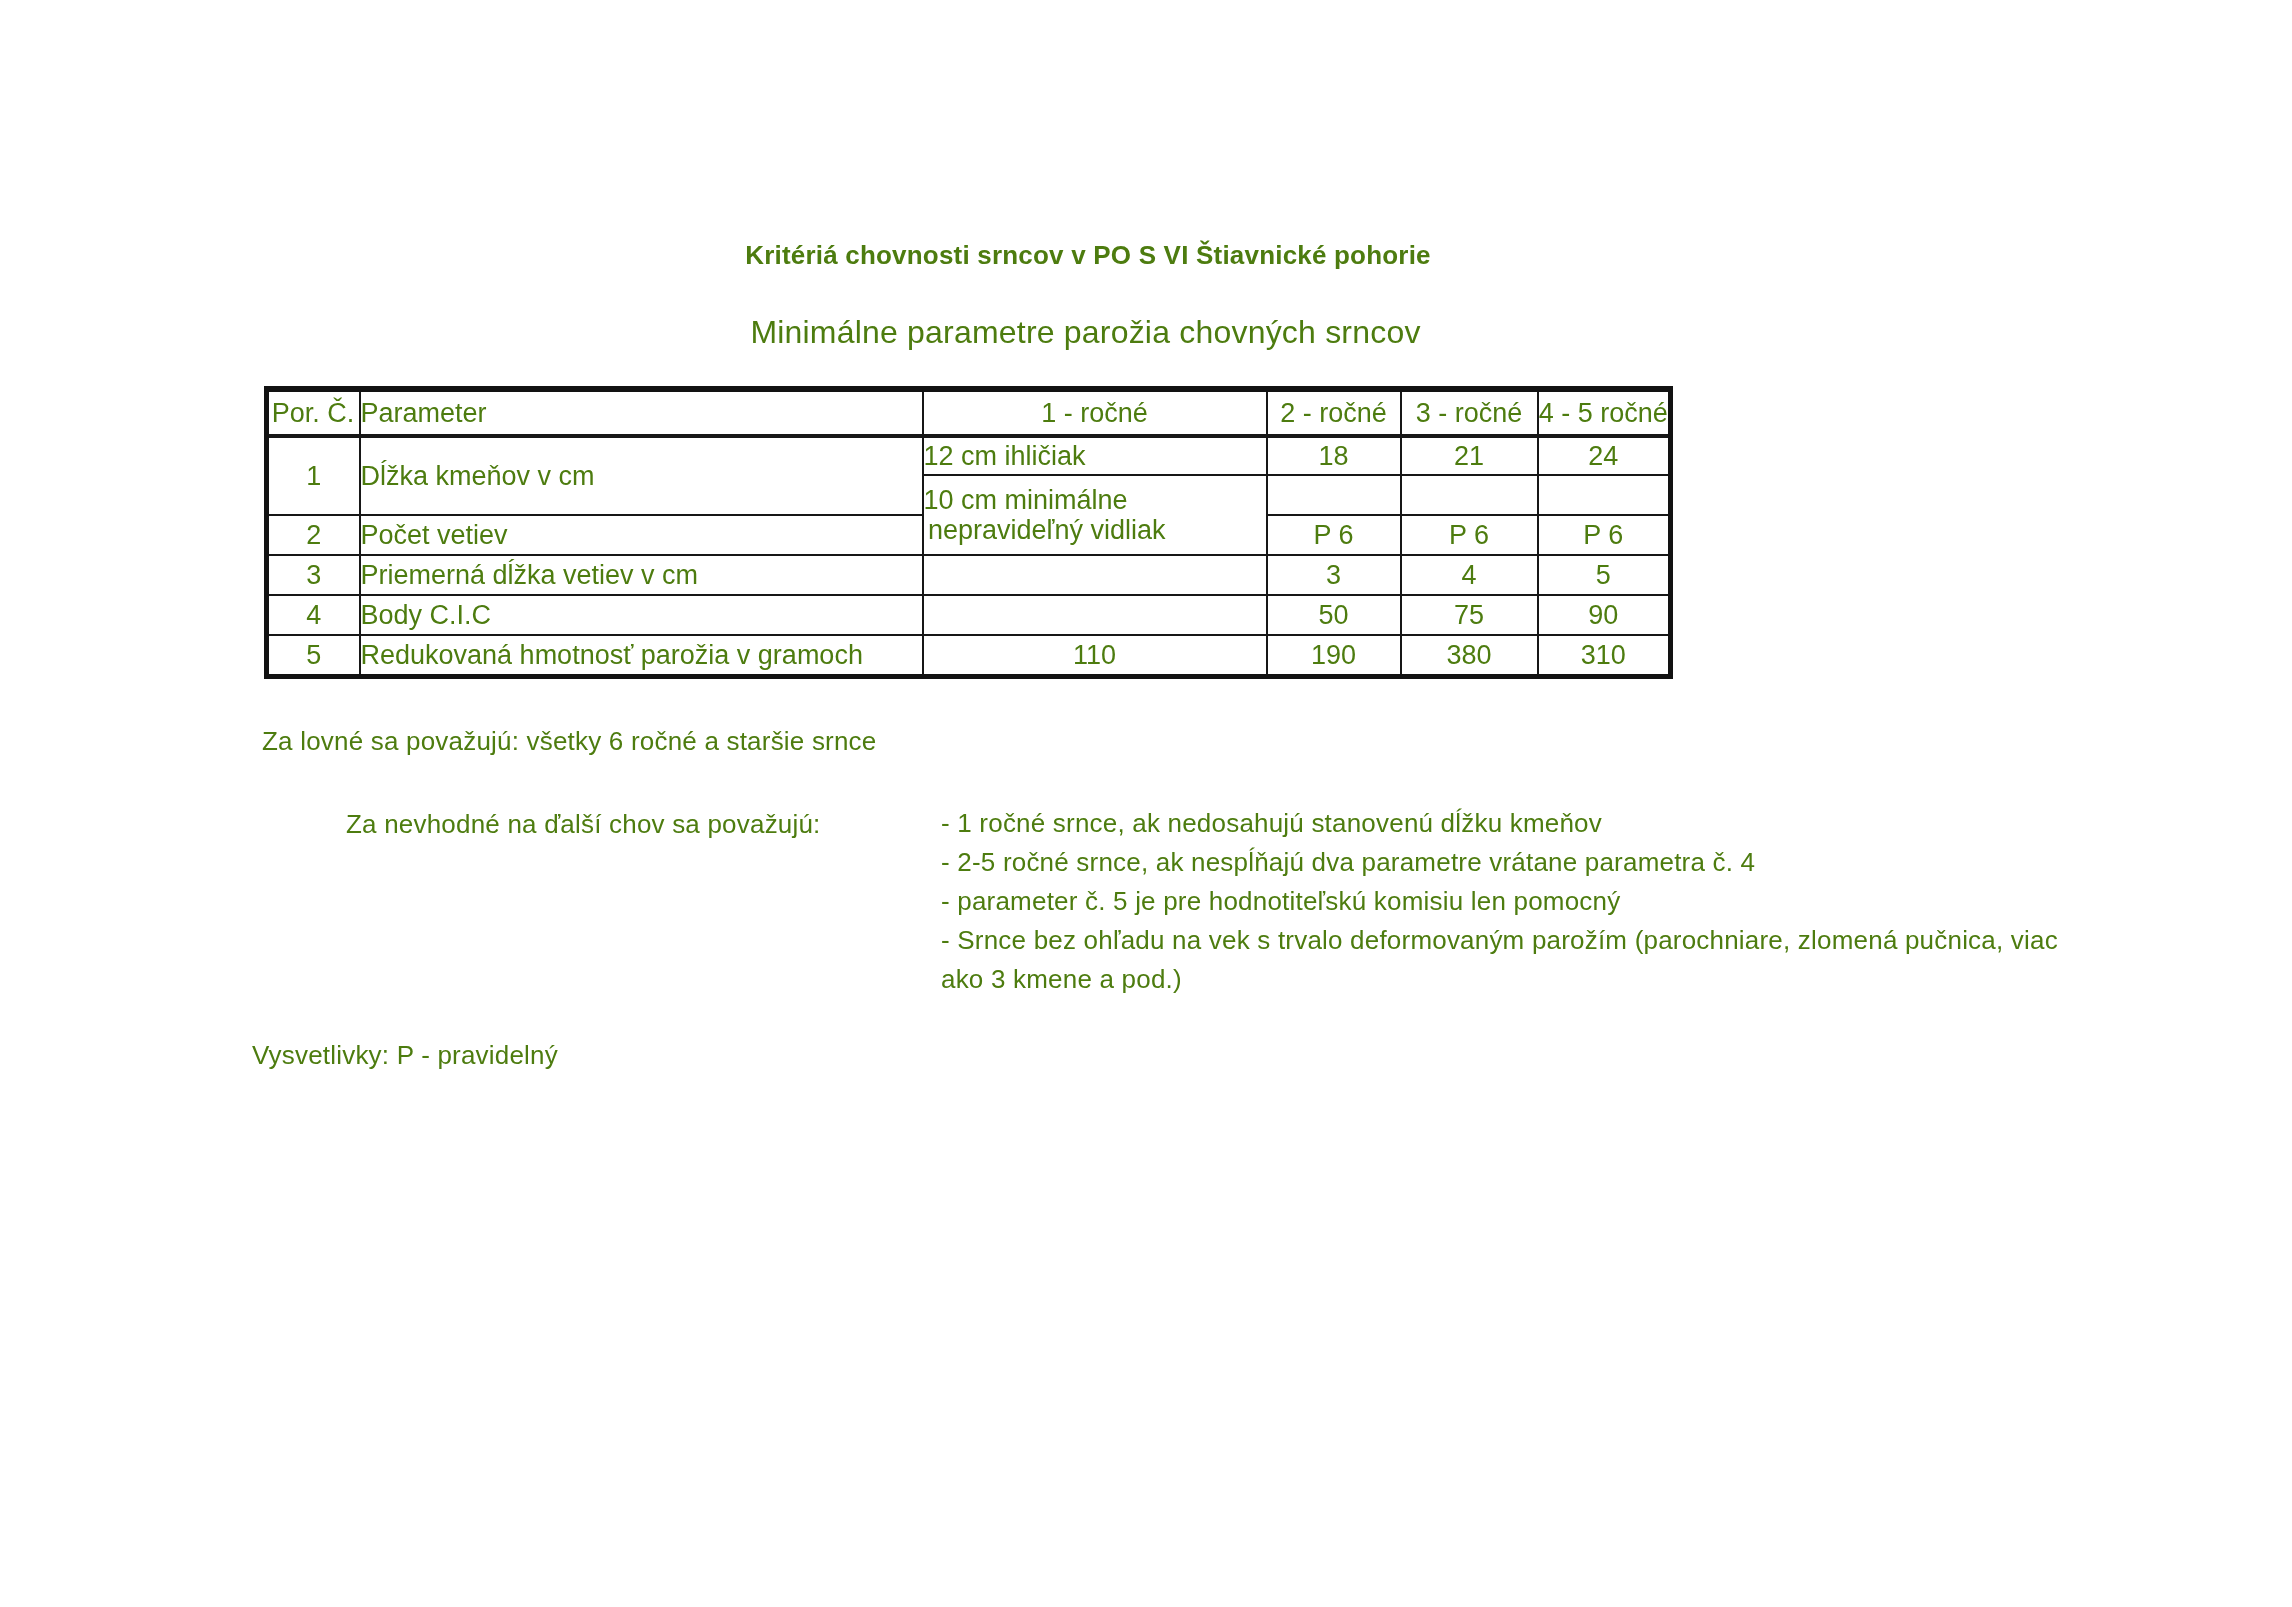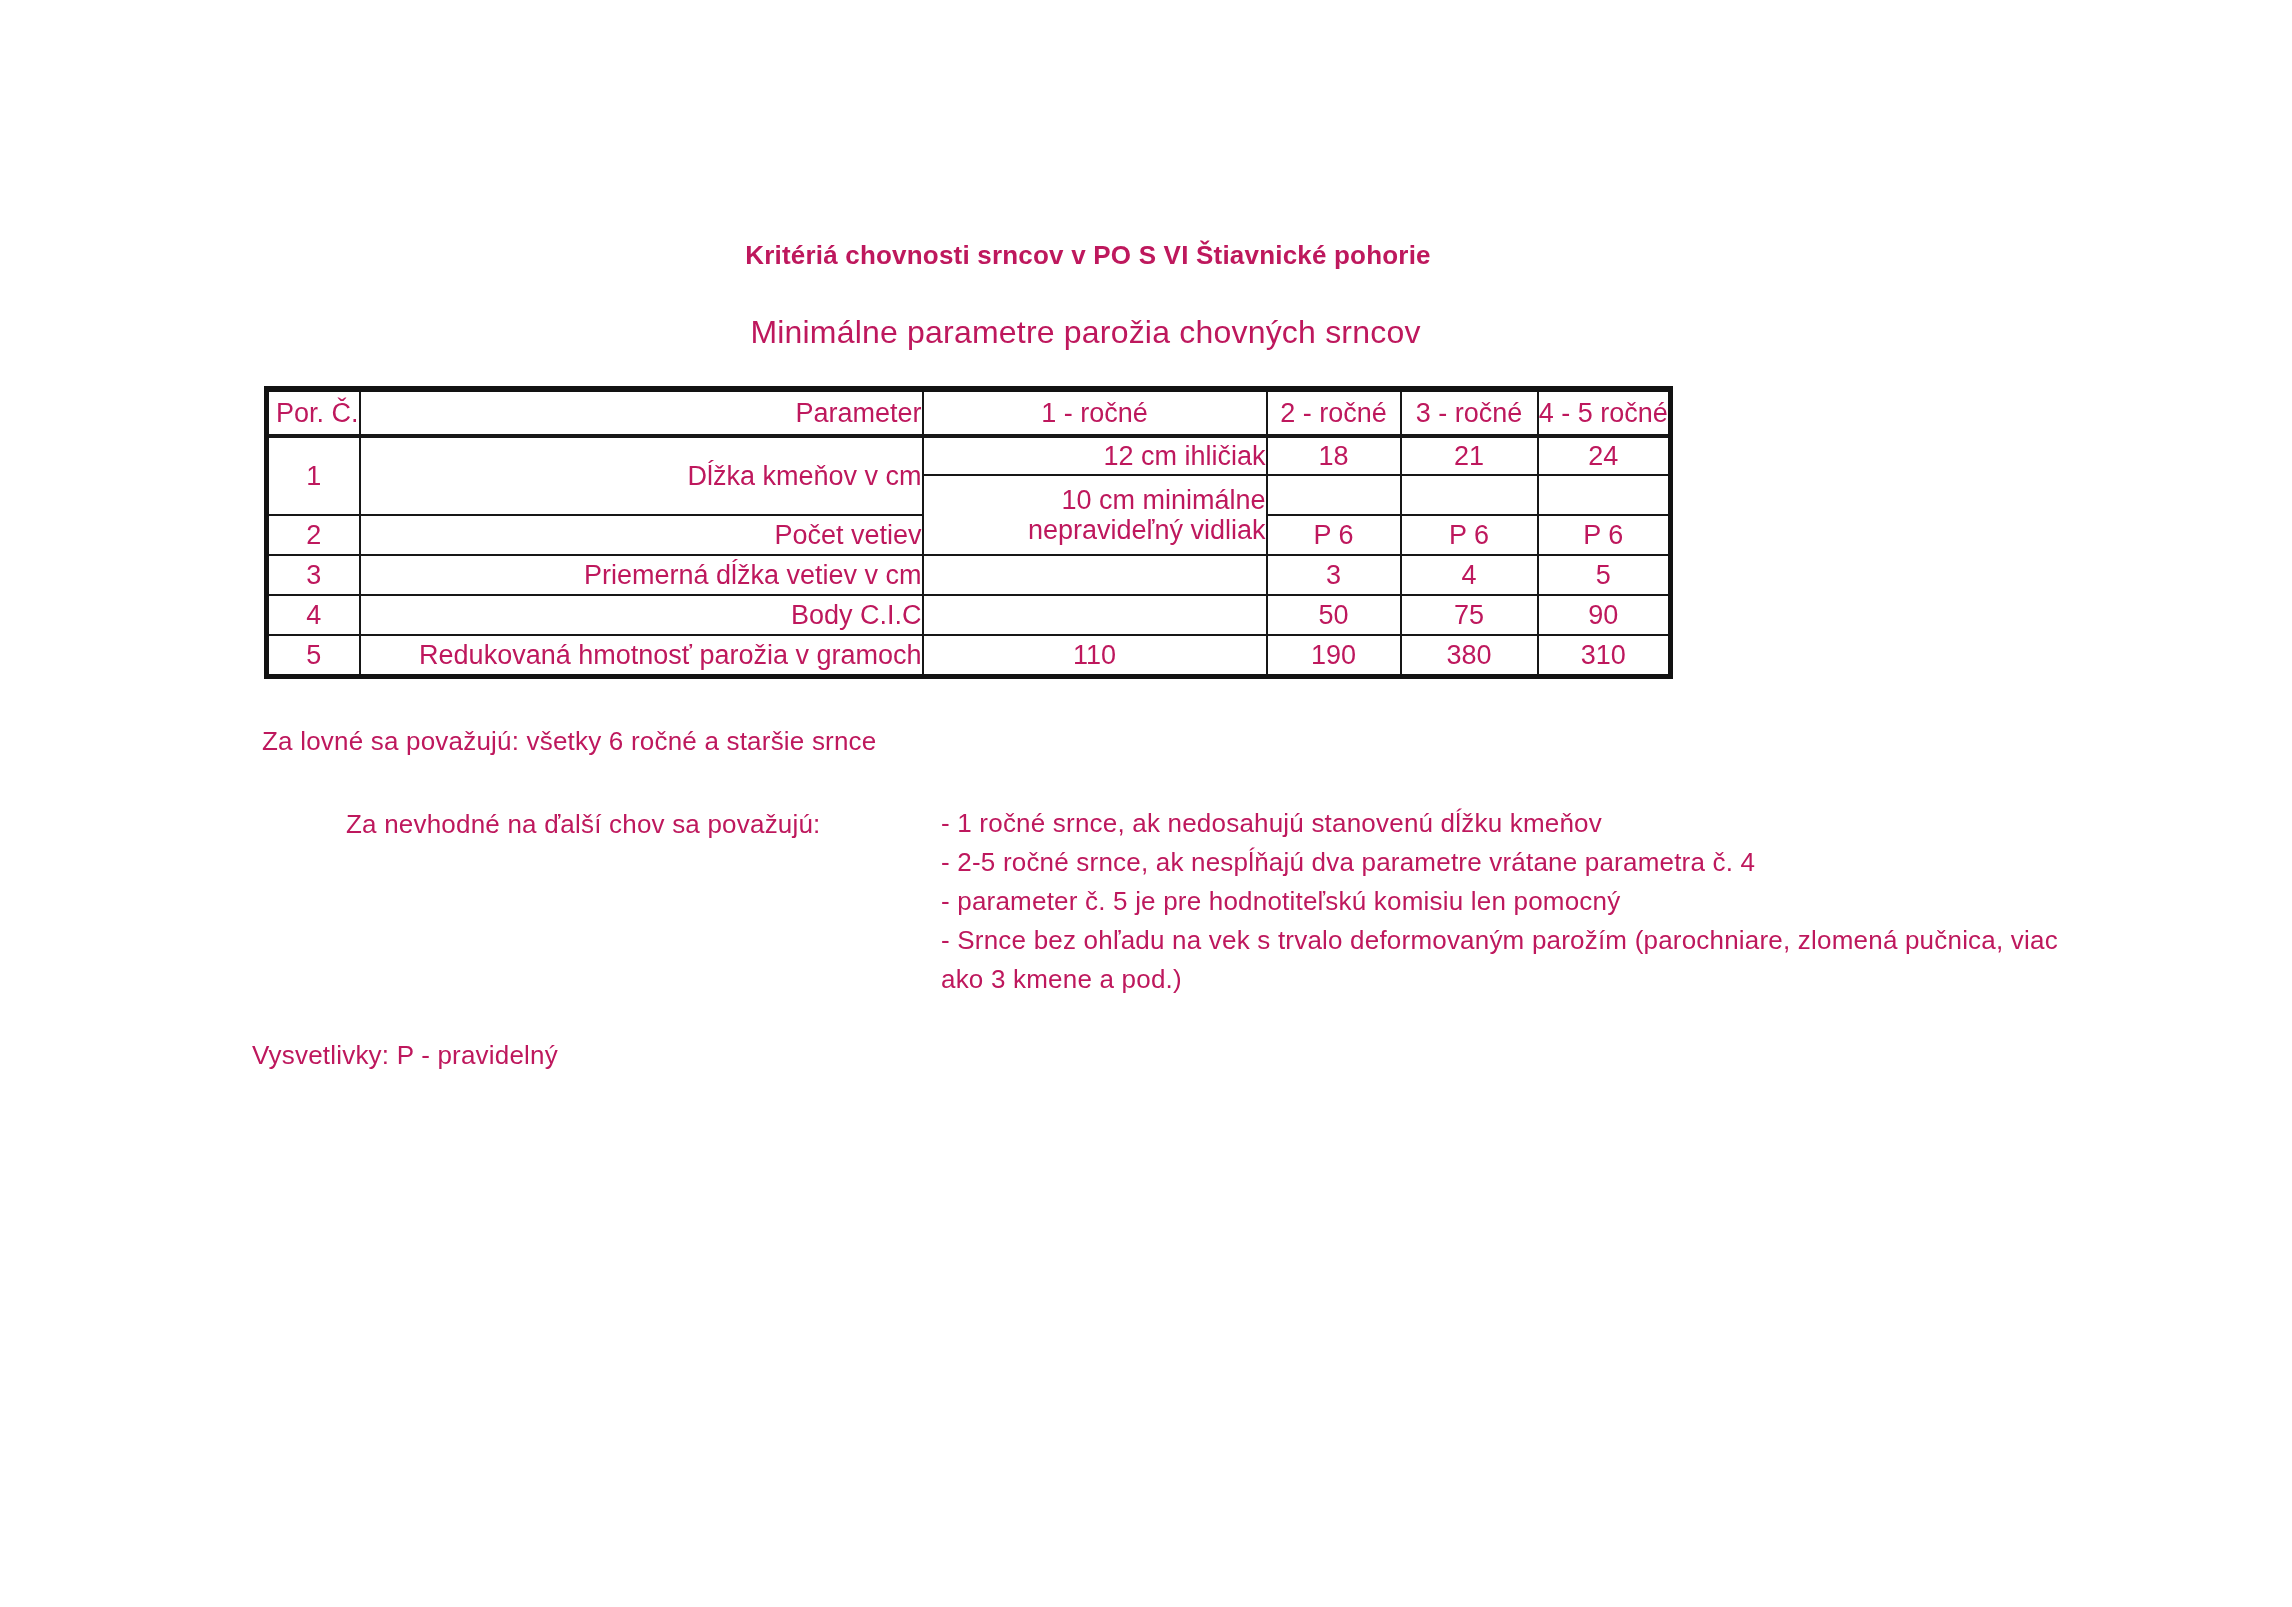--- a/index.html
+++ b/index.html
@@ -6,21 +6,21 @@
     margin: 0;
     padding: 0;
     background: #ffffff;
   }
   .page {
     position: relative;
     width: 2293px;
     height: 1608px;
     background: #ffffff;
     font-family: "Liberation Sans", sans-serif;
-    color: #be185d;
+    color: #4d7c0f;
     overflow: hidden;
   }
   .title {
     position: absolute;
     top: 239px;
     left: 0;
     width: 2176px;
     text-align: center;
     font-size: 26px;
     font-weight: bold;
@@ -58,21 +58,21 @@
   tr.hrow { height: 47px; }
   tr.r1a  { height: 39px; }
   tr.r1b  { height: 40px; }
   tr.r2   { height: 40px; }
   tr.r3   { height: 40px; }
   tr.r4   { height: 40px; }
   tr.r5   { height: 41px; }
   tr.hrow td { border-bottom-width: 4.5px; }
   td.thick-r { border-right-width: 5.4px; }
   td.c { text-align: center; }
-  td.l { text-align: right; padding-left: 7.2px; }
+  td.l { text-align: left; padding-left: 7.2px; }
   td.num { text-align: center; }
   td.span-top {
     vertical-align: top;
     padding-top: 3.6px;
   }
   td.merged {
     vertical-align: middle;
     line-height: 40px;
   }
   td.merged .ln2 { padding-left: 4.5px; }

